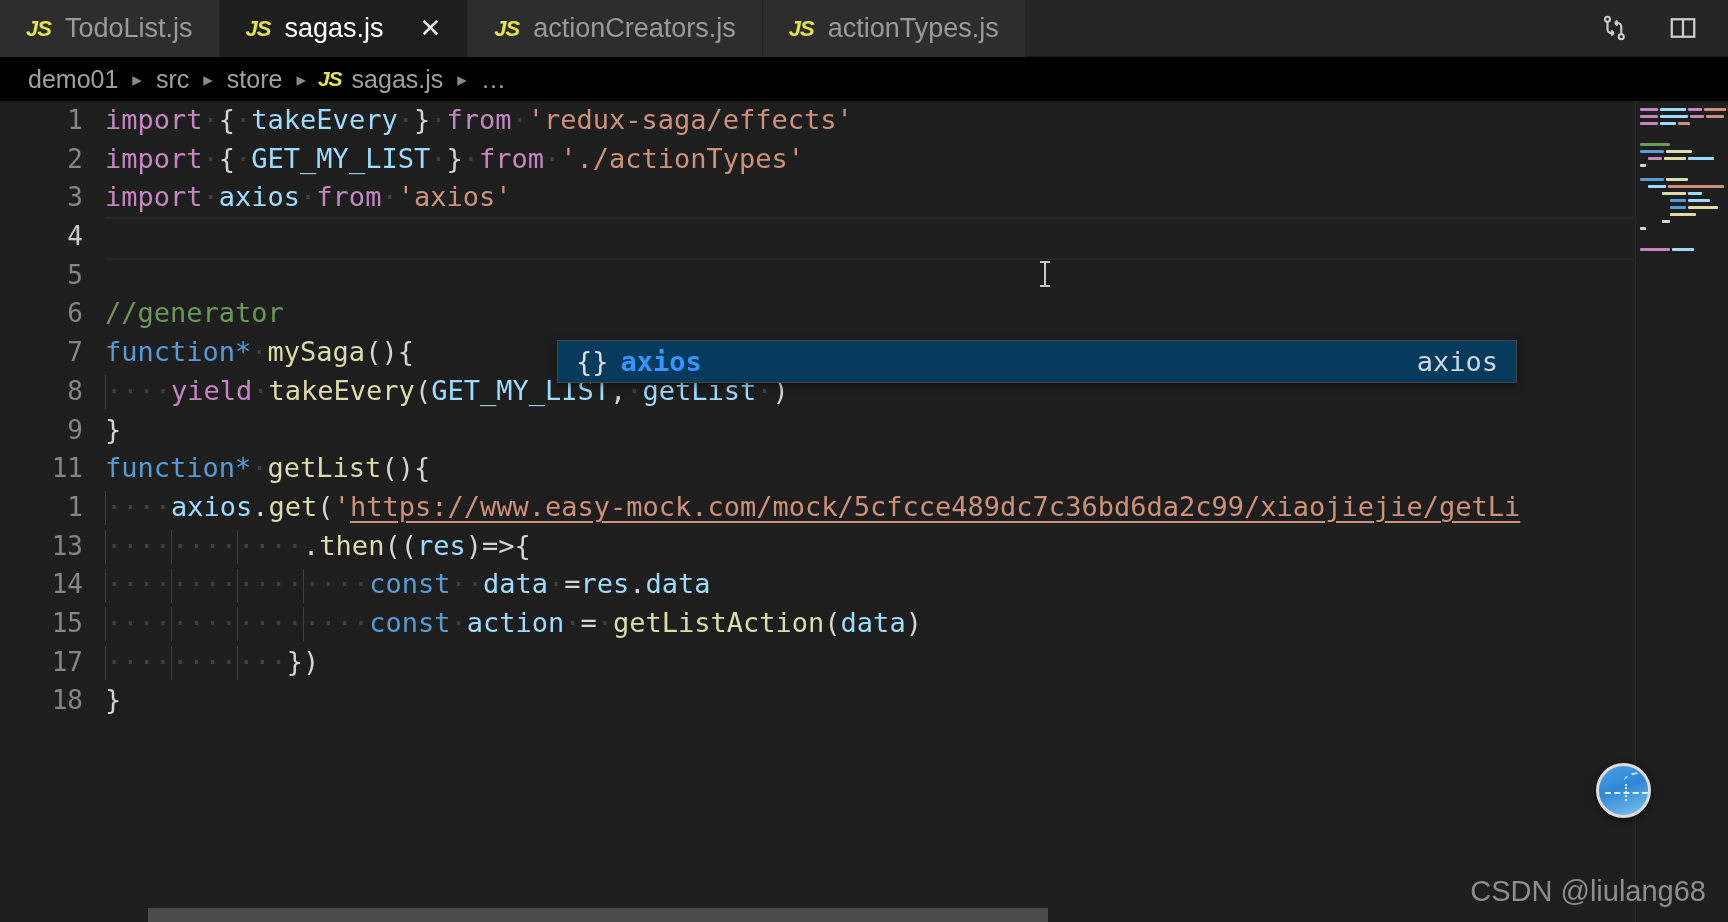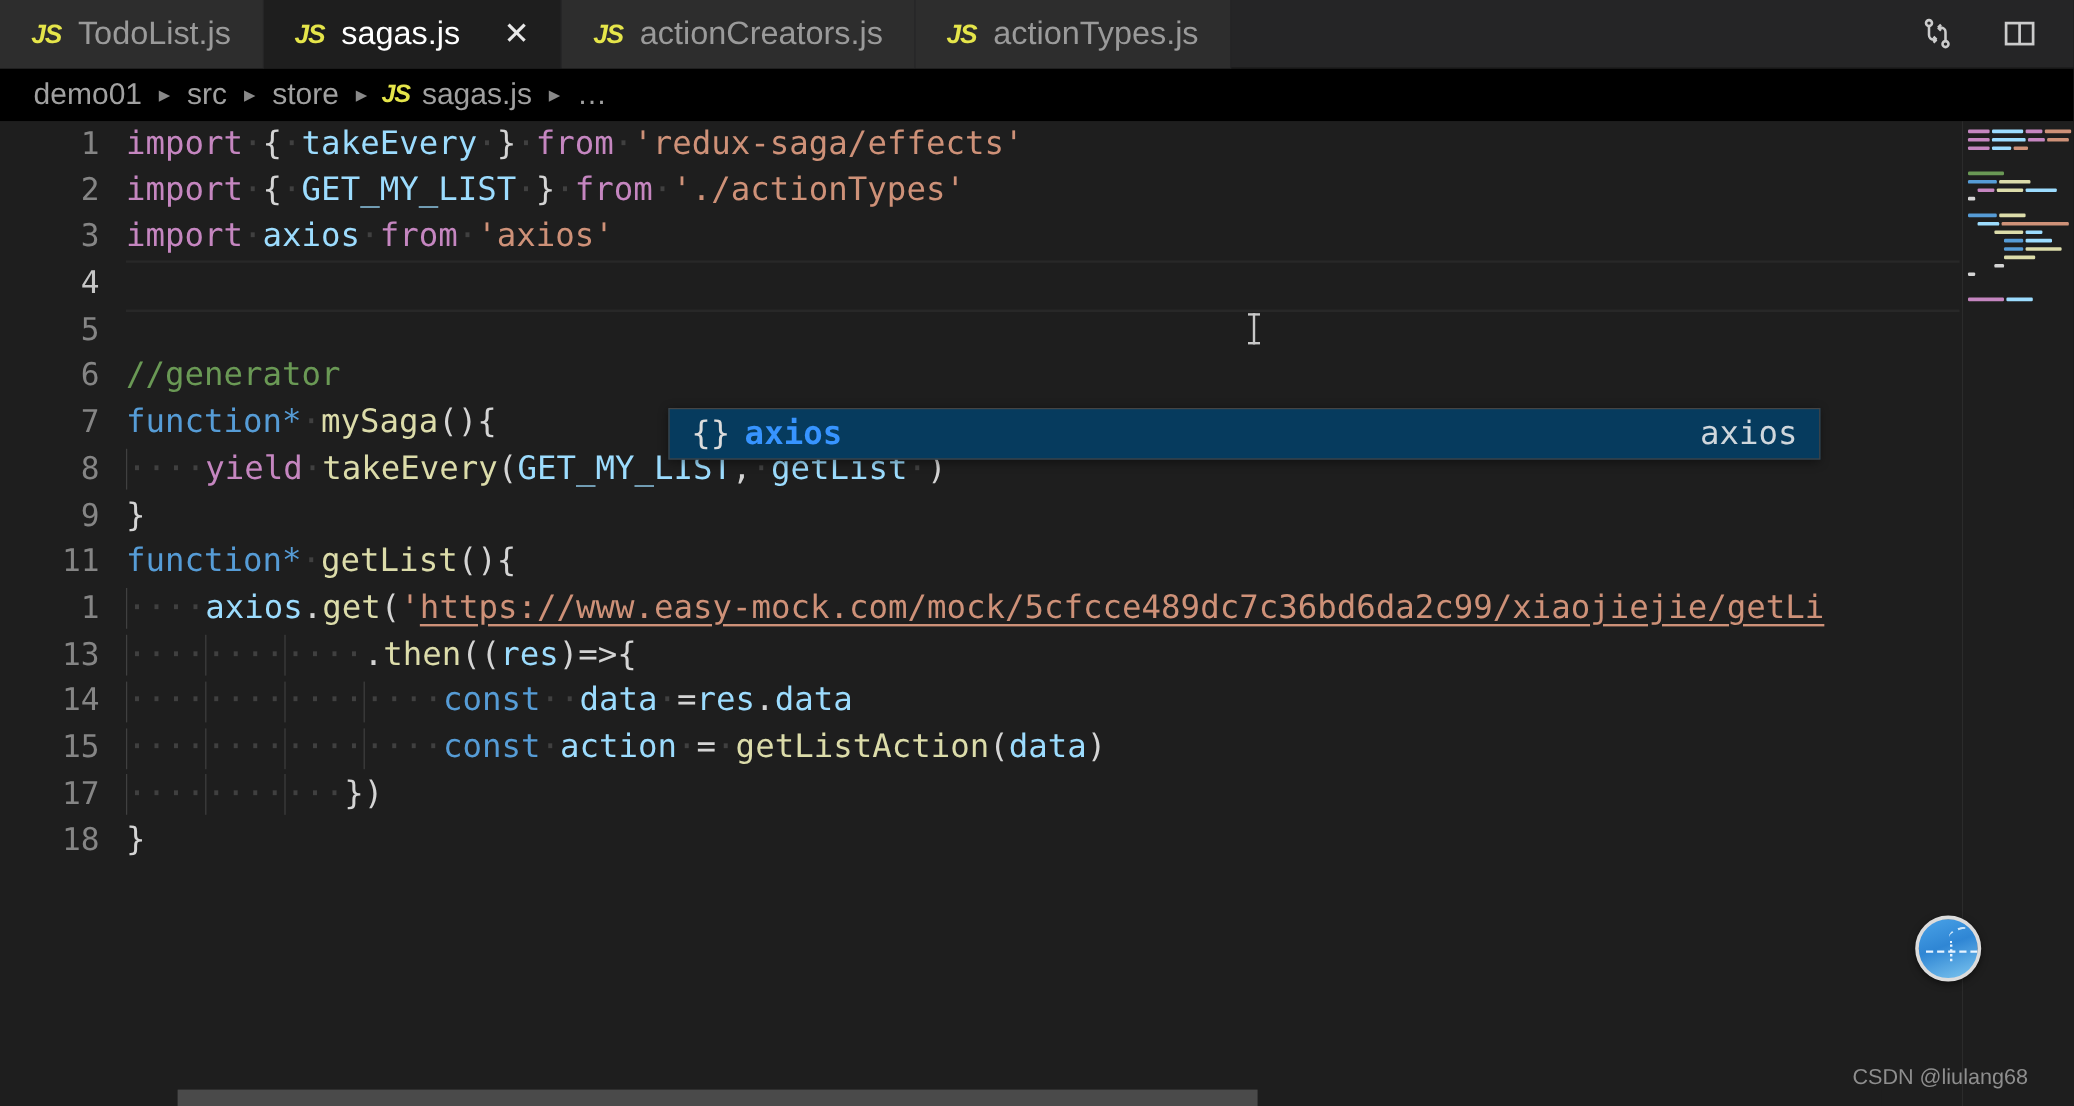--- a/index.html
+++ b/index.html
@@ -146,22 +146,22 @@
   }
   .globe-tick {
     position:absolute; left:26px; top:18px; width:0; height:17px; border-left:2px dotted #e8f4ff;
   }
   .globe-arc {
     position:absolute; right:6px; top:7px; width:18px; height:10px;
     border-top:2px dashed #cfe8fb; border-radius:50%;
     transform: rotate(-18deg);
   }
   .watermark {
-    position: absolute; right: 38px; bottom: 14px;
-    color: #8e8e8e; font-family: "Liberation Sans", sans-serif; font-size: 18px;
+    position: absolute; right: 22px; bottom: 14px;
+    color: #8e8e8e; font-family: "Liberation Sans", sans-serif; font-size: 29px;
   }
 </style>
 </head>
 <body>
 
 <div id="app">
 
   <div class="tabbar">
 
     <div class="tab">

